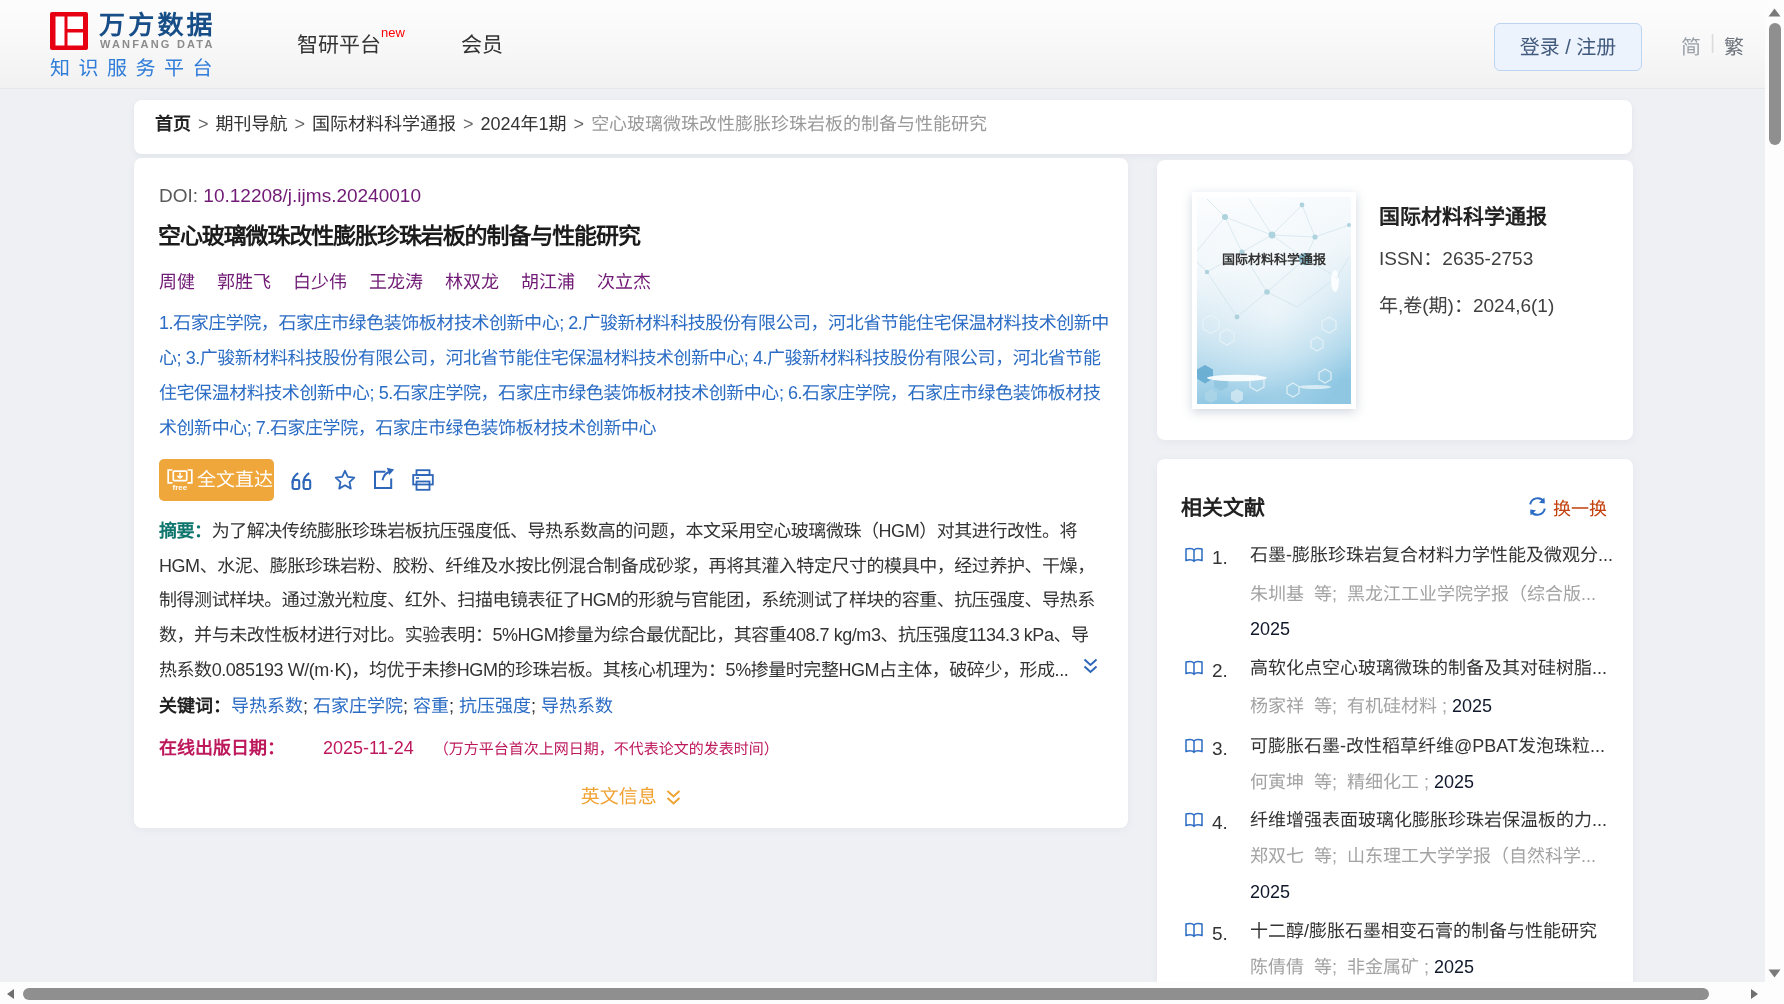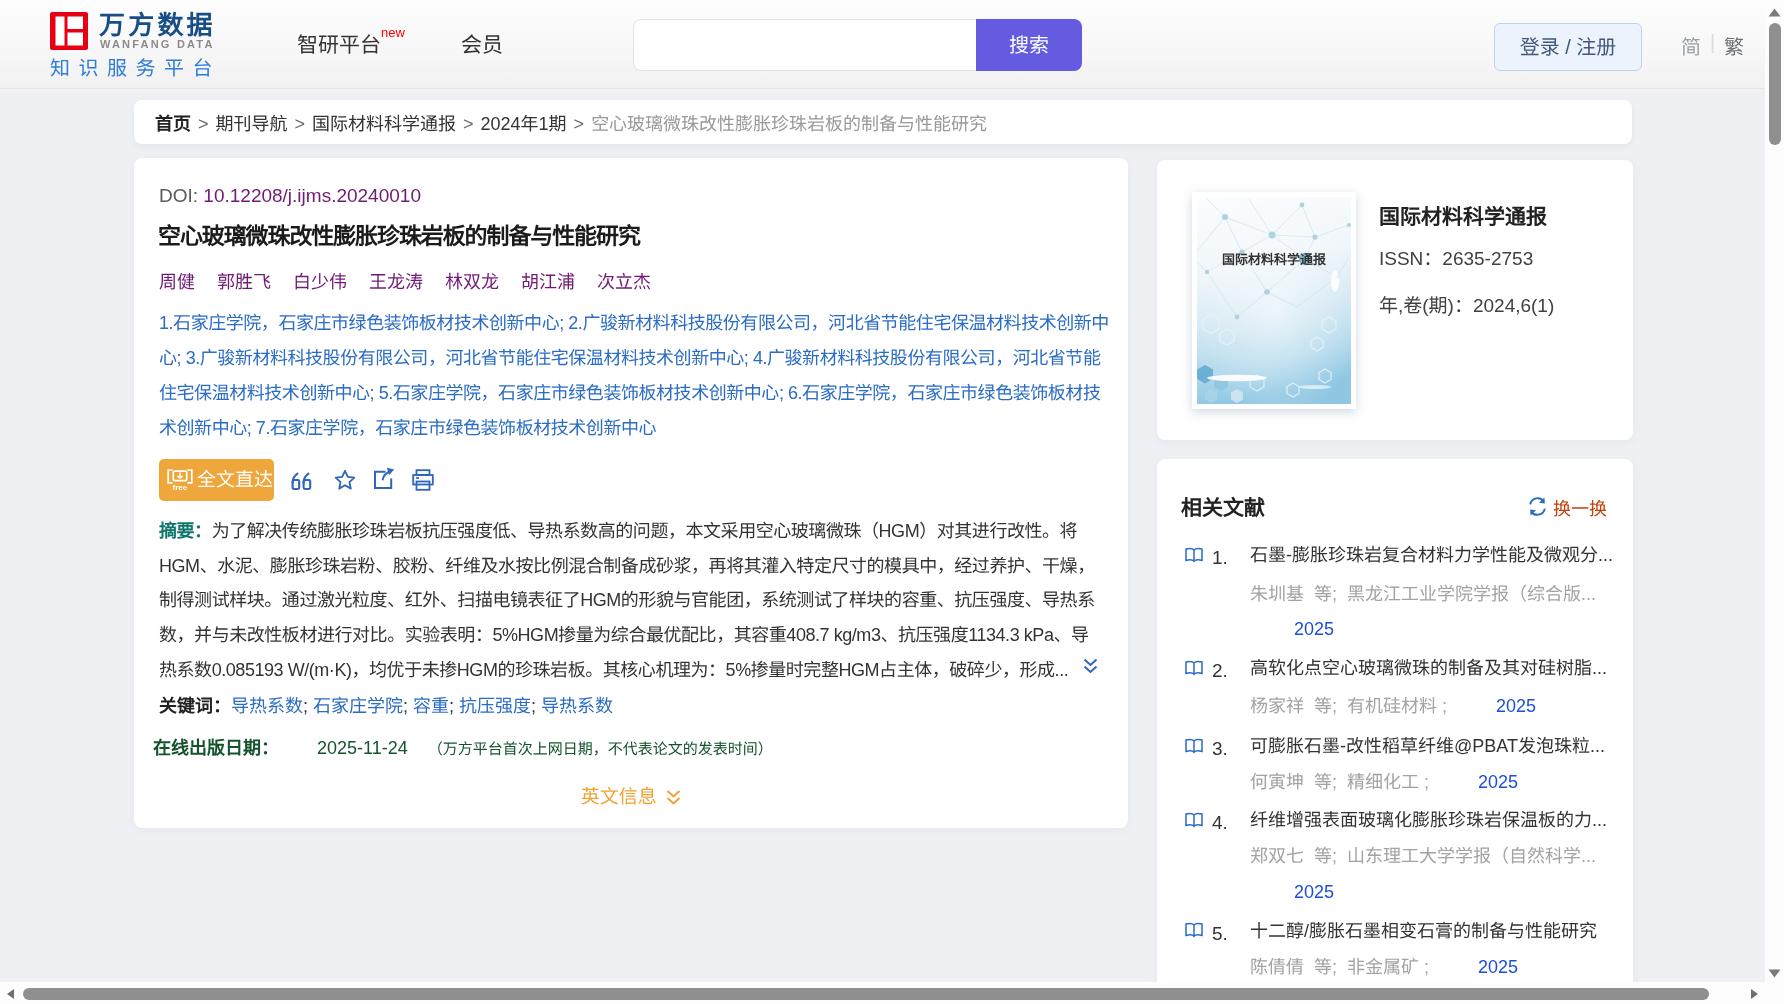--- a/index.html
+++ b/index.html
@@ -14,52 +14,52 @@
 .logo-wf { position:absolute; left:99px; top:12px; font-size:26px; line-height:1; font-weight:700; color:#174e87; letter-spacing:3.2px; }
 .logo-en { position:absolute; left:100px; top:38px; font-size:11px; font-weight:700; color:#8b8b8b; letter-spacing:2.2px; }
 .logo-zs { position:absolute; left:50px; top:52px; font-size:20px; color:#2f7cd9; letter-spacing:8.5px; }
 .nav-a { position:absolute; top:28px; font-size:21px; color:#333; }
 .nav-new { position:absolute; left:381px; top:25px; font-size:13px; color:#f00; }
 .srch { position:absolute; left:633px; top:19px; width:449px; height:52px; }
 .srch input { position:absolute; left:0; top:0; width:343px; height:52px; border:1px solid #e3e3e6; border-right:none; border-radius:8px 0 0 8px; background:#fff; outline:none; font-size:18px; padding:0 14px; }
 .srch .btn { position:absolute; left:343px; top:0; width:106px; height:52px; background:#655be1; border-radius:0 8px 8px 0; color:#fff; font-size:20px; text-align:center; line-height:52px; }
 .login { position:absolute; left:1494px; top:23px; width:148px; height:48px; background:#ecf3fc; border:1px solid #bcd4f1; border-radius:6px; color:#41597c; font-size:20px; text-align:center; line-height:46px; }
 .lang { position:absolute; top:31px; font-size:20px; }
-.crumb { position:absolute; left:134px; top:100px; width:1498px; height:44px; background:#fff; border-radius:8px; box-shadow:0 2px 6px rgba(120,130,150,0.10); font-size:18px; line-height:44px; padding-top:2px; padding-left:21px; color:#333; white-space:nowrap; }
+.crumb { position:absolute; left:134px; top:100px; width:1498px; height:54px; background:#fff; border-radius:8px; box-shadow:0 2px 6px rgba(120,130,150,0.10); font-size:18px; line-height:44px; padding-top:2px; padding-left:21px; color:#333; white-space:nowrap; }
 .crumb b { color:#222; }
 .crumb .sep { color:#666; margin:0 7px; }
 .crumb .last { color:#999; }
 .card { position:absolute; background:#fff; border-radius:8px; box-shadow:0 2px 8px rgba(120,130,150,0.08); }
 .art { left:134px; top:158px; width:994px; height:670px; }
 .jcard { left:1157px; top:160px; width:476px; height:280px; }
 .rcard { left:1157px; top:459px; width:476px; height:620px; }
 .doi { position:absolute; left:159px; top:185px; font-size:19px; color:#595959; }
 .doi a { color:#701a75; }
 .title { position:absolute; left:158px; top:223px; font-size:23px; font-weight:800; color:#1b1b1b; letter-spacing:-1.1px; line-height:1.2; }
 .authors { position:absolute; left:159px; top:267px; font-size:18px; color:#701a75; }
 .authors span { margin-right:22px; }
 .affil { position:absolute; left:159px; top:306px; font-size:18px; letter-spacing:-0.45px; color:#2b6cc4; line-height:35px; white-space:nowrap; }
 .fulltext { position:absolute; left:159px; top:459px; width:115px; height:42px; background:#efa63a; border-radius:5px; }
 .fulltext .t { position:absolute; left:38px; top:5px; font-size:19px; color:#fff; white-space:nowrap; }
 .abs { position:absolute; left:159px; top:514px; font-size:18px; letter-spacing:-0.45px; color:#333; line-height:34.7px; white-space:nowrap; }
 .abs b { color:#0f766e; }
 .kw { position:absolute; left:159px; top:691px; font-size:18px; color:#333; }
 .kw b { color:#222; }
 .kw a { color:#2b6cc4; }
-.pubdate { position:absolute; left:153px; top:733px; font-size:18px; color:#14532d; }
+.pubdate { position:absolute; left:159px; top:733px; font-size:18px; color:#be185d; }
 .eninfo { position:absolute; left:134px; top:781px; width:994px; text-align:center; font-size:19px; color:#f0a233; }
 .jcover { position:absolute; left:1192px; top:192px; width:164px; height:217px; background:#fff; box-shadow:0 3px 10px rgba(100,120,150,0.3); padding:5px; }
 .jtitle { position:absolute; left:1379px; top:200px; font-size:21px; font-weight:700; color:#222; }
 .jissn { position:absolute; left:1379px; top:243px; font-size:19px; color:#404040; }
 .jvol { position:absolute; left:1379px; top:290px; font-size:19px; color:#404040; }
 .rhead { position:absolute; left:1181px; top:491px; font-size:21px; font-weight:700; color:#222; }
 .swap { position:absolute; left:1553px; top:494px; font-size:18px; color:#c2410c; }
 .rt { position:absolute; left:1250px; font-size:18px; color:#333; white-space:nowrap; }
 .ra { position:absolute; left:1250px; font-size:18px; color:#a3a3a3; white-space:nowrap; }
-.ra b { color:#1d4ed8; font-weight:400;margin-left:44px; }
+.ra b { color:#0f172a; font-weight:400; }
 .rn { position:absolute; left:1212px; font-size:19px; color:#333; }
 .bk { position:absolute; left:1184px; }
 .vsb { position:absolute; left:1765px; top:0; width:19px; height:1004px; background:#fdfdfd; }
 .vsb .thumb { position:absolute; left:3.5px; top:23px; width:12px; height:122px; background:#8f8f8f; border-radius:6px; }
 .hsb { position:absolute; left:0; top:982px; width:1784px; height:22px; background:#fdfdfd; }
 .hsb .thumb { position:absolute; left:23px; top:6px; width:1686px; height:12px; background:#8f8f8f; border-radius:6px; }
 </style>
 </head>
 <body>
 
@@ -69,24 +69,20 @@
     <rect x="5.5" y="4.5" width="9" height="29" fill="#fff"></rect>
     <rect x="17.5" y="4.5" width="15.5" height="12.5" fill="#fff"></rect>
     <rect x="17.5" y="20.5" width="15.5" height="13" fill="#fff"></rect>
   </svg>
   <div class="logo-wf">万方数据</div>
   <div class="logo-en">WANFANG DATA</div>
   <div class="logo-zs">知识服务平台</div>
   <a class="nav-a" style="left:297px" href="#">智研平台</a>
   <div class="nav-new">new</div>
   <a class="nav-a" style="left:461px" href="#">会员</a>
-  <div class="srch">
-    <input type="text" style="">
-    <div class="btn">搜索</div>
-  </div>
   <div class="login">登录 / 注册</div>
   <span class="lang" style="position:absolute;left:1681px;color:#9aa0a8;">简</span>
   <span class="lang" style="position:absolute;left:1710px;color:#dcdcdc;">|</span>
   <span class="lang" style="position:absolute;left:1724px;color:#6d737b;">繁</span>
 </div>
 
 <div class="crumb"><b>首页</b><span class="sep">&gt;</span>期刊导航<span class="sep">&gt;</span>国际材料科学通报<span class="sep">&gt;</span>2024年1期<span class="sep">&gt;</span><span class="last">空心玻璃微珠改性膨胀珍珠岩板的制备与性能研究</span></div>
 
 <div class="card art"></div>
 <div class="doi">DOI: <a href="#">10.12208/j.ijms.20240010</a></div>

